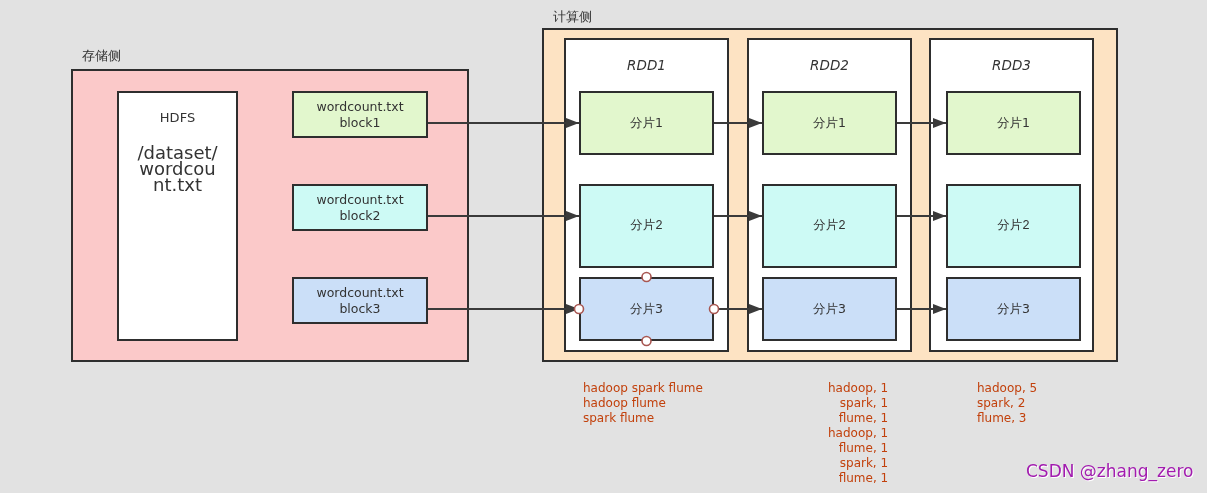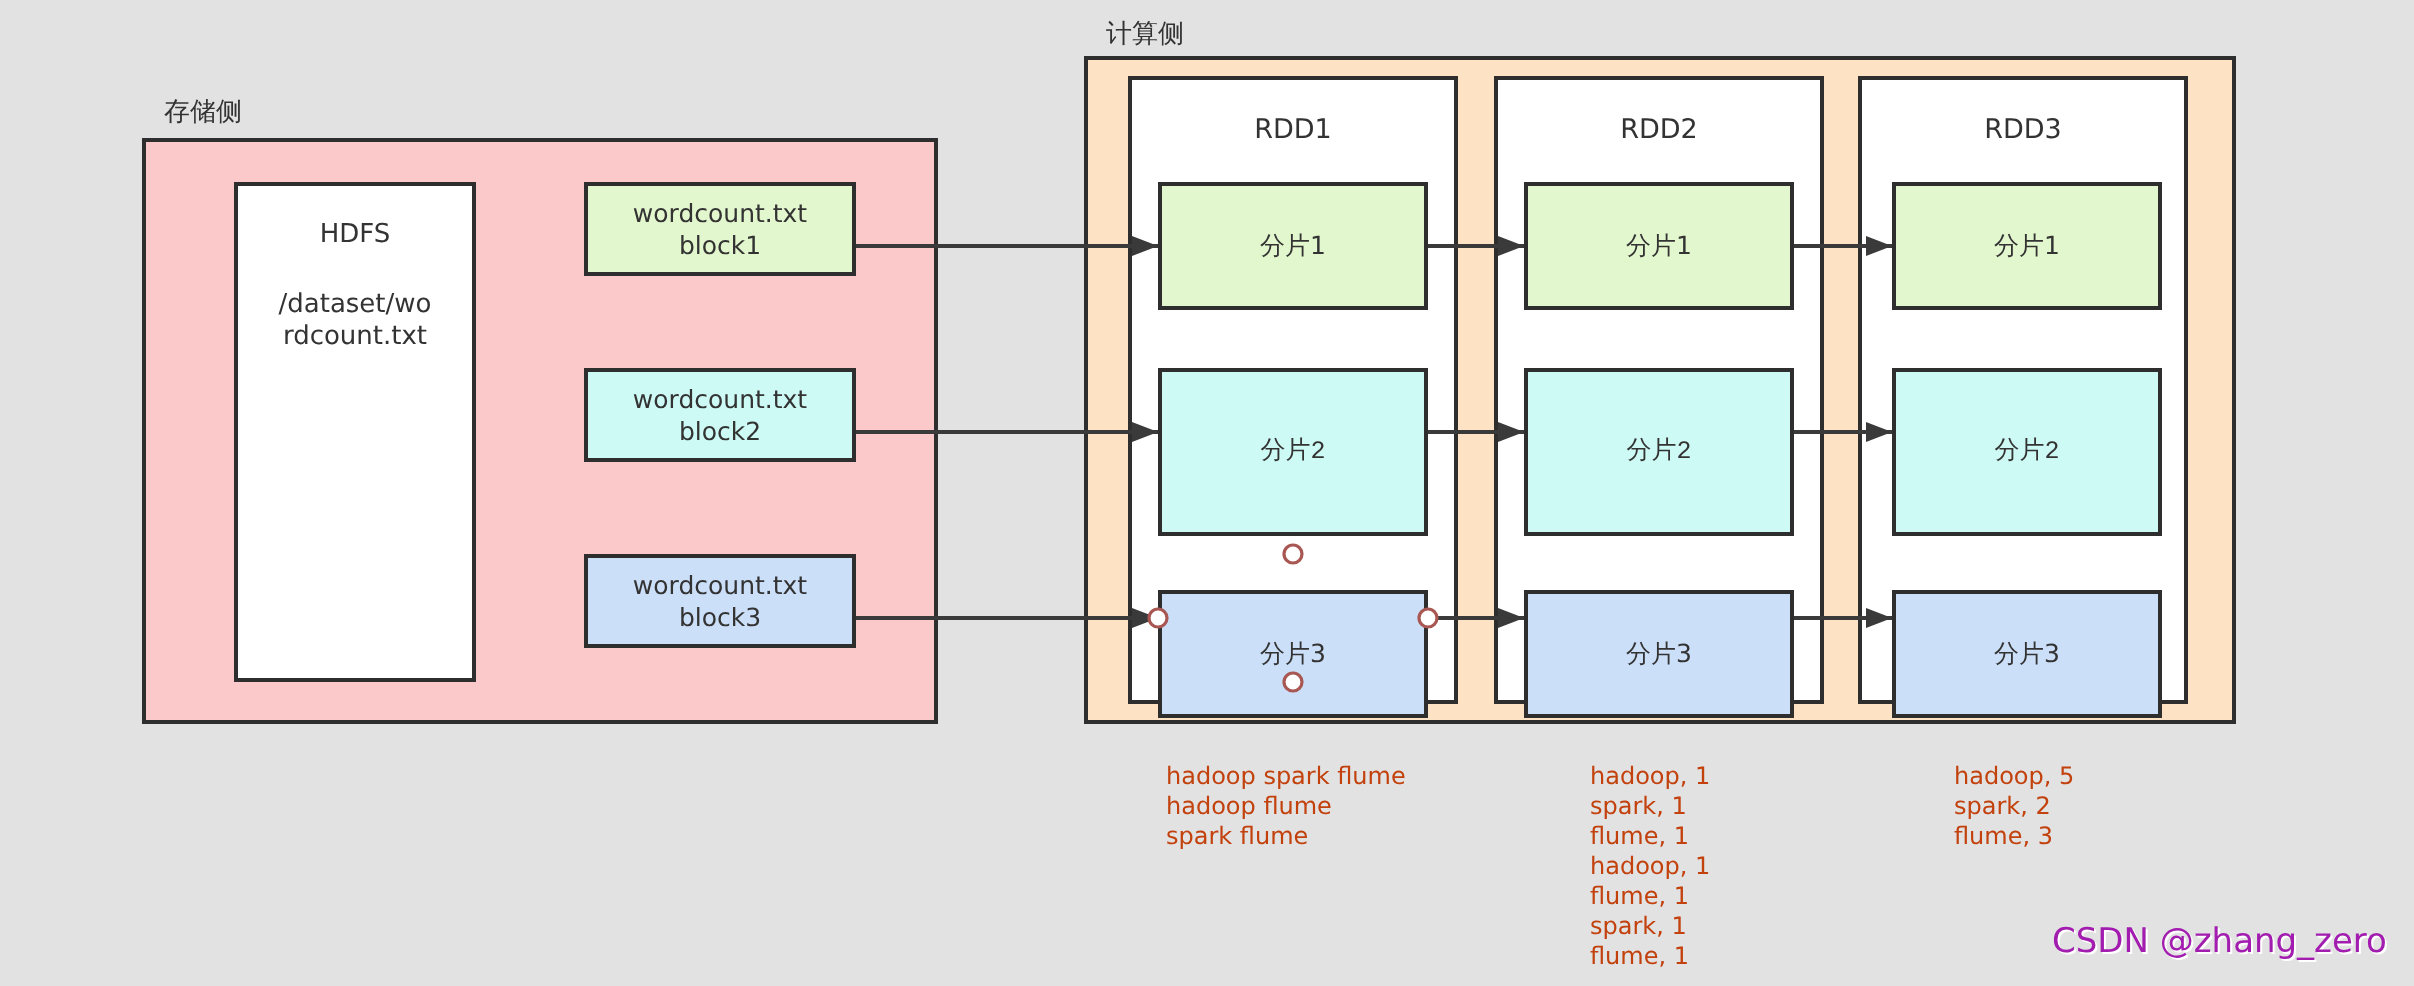--- a/index.html
+++ b/index.html
@@ -38,21 +38,21 @@
   #hdfs-box {
     position: absolute;
     left: 117px; top: 91px; width: 121px; height: 250px;
     background: #ffffff;
     border: 2px solid #2e2e2e;
     text-align: center;
   }
   #hdfs-title { margin-top: 17px; font-size: 13px; }
   #hdfs-path {
     margin-top: 20px; padding: 0 18px;
-    font-size: 13px; line-height: 16px;
+    font-size: 18px; line-height: 16px;
     word-break: break-all;
   }
 
   .cell {
     position: absolute;
     border: 2px solid #2e2e2e;
     display: flex;
     flex-direction: column;
     align-items: center;
     justify-content: center;
@@ -77,45 +77,46 @@
     border: 2px solid #2e2e2e;
   }
   #rdd-1 { left: 564px; }
   #rdd-2 { left: 747px; }
   #rdd-3 { left: 929px; }
   .rdd-title {
     position: absolute;
     top: 17px; left: 0; width: 100%;
     text-align: center;
     font-size: 13.5px;
+    font-style: italic;
   }
   .partition { width: 135px; }
   .p-row-1 { top: 91px; height: 64px; }
   .p-row-2 { top: 184px; height: 84px; font-family: Liberation Mono, monospace; }
-  .p-row-3 { top: 277px; height: 64px; margin-top: 18px; }
+  .p-row-3 { top: 277px; height: 64px; }
   .p-col-1 { left: 579px; }
   .p-col-2 { left: 762px; }
   .p-col-3 { left: 946px; }
 
   #arrow-layer {
     position: absolute;
     left: 0; top: 0; width: 1207px; height: 493px;
     pointer-events: none;
   }
 
   .output-col {
     position: absolute;
     top: 381px;
     font-size: 12px;
     line-height: 15px;
     color: #c2410c;
     white-space: nowrap;
   }
   #output-col-1 { left: 583px; }
-  #output-col-2 { left: 795px; }
+  #output-col-2 { left: 828px; text-align: right; }
   #output-col-3 { left: 977px; }
 
   #watermark {
     position: absolute;
     left: 1026px; top: 461px;
     font-size: 17px;
     color: #a21caf;
     text-shadow: 1px 1px 0 #ffffff;
     white-space: nowrap;
   }

